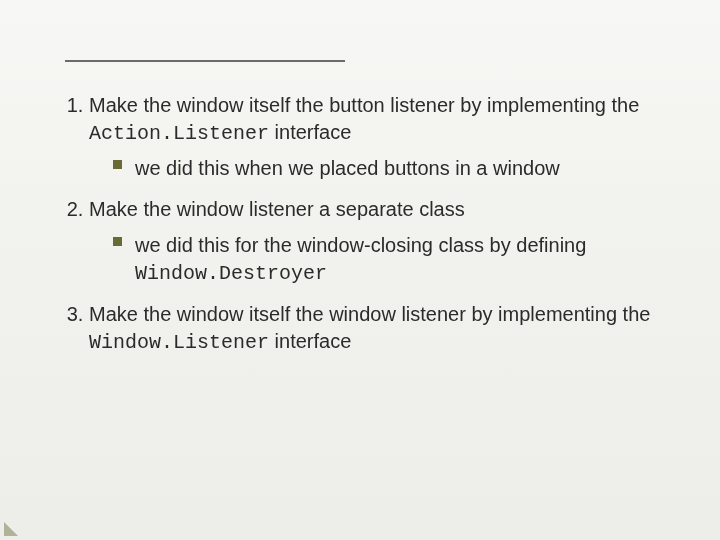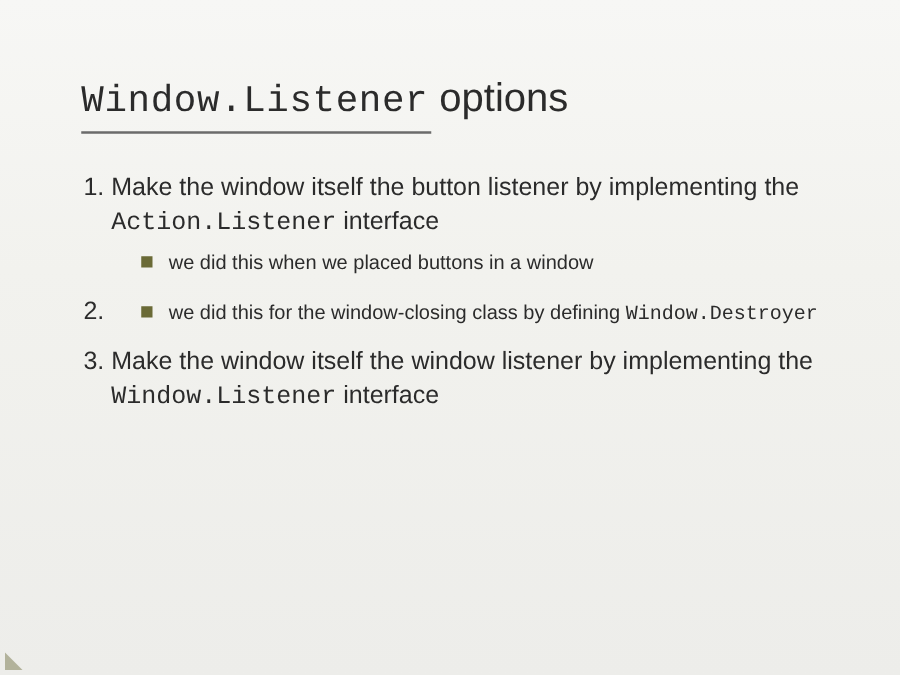--- a/index.html
+++ b/index.html
@@ -68,21 +68,21 @@
     margin-left: -6px;
   }
 
   ul.sub {
     list-style: none;
     margin: 8px 0 14px 18px;
     padding: 0;
   }
   ul.sub > li {
     position: relative;
-    font-size: 16px;
+    font-size: 20px;
     line-height: 1.35;
     padding-left: 22px;
     margin-bottom: 4px;
   }
   ul.sub > li::before {
     content: "";
     position: absolute;
     left: 0;
     top: 5px;
     width: 9px;
@@ -95,39 +95,39 @@
     text-align: right;
   }
   .italic {
   }
 </style>
 </head>
 <body>
 
 <div class="slide">
 
-  <h1 class="title">
-    <span class="code">Window.Listener</span><span> options</span>
-  </h1>
   <div class="title-rule"></div>
 
   <ol class="main">
 
     <li>
       <span class="li-body">
         <span> Make the window itself the </span><span class="italic">button</span><span> listener by implementing the </span><span class="code-inline">Action.Listener</span><span> interface</span>
       </span>
       <ul class="sub">
         <li>
           <span>we did this when we placed buttons in a window</span>
         </li>
       </ul>
     </li>
 
     <li>
+      <span class="li-body">
+        <span> Make the window listener a separate class</span><span class="italic"></span><span></span><span class="code-inline"></span><span></span>
+      </span>
       <ul class="sub">
         <li>
           <span>we did this for the window-closing class by defining </span><span class="code-inline">Window.Destroyer</span>
         </li>
       </ul>
     </li>
 
     <li>
       <span class="li-body">
         <span> Make the window itself the </span><span class="italic">window</span><span> listener by implementing the </span><span class="code-inline">Window.Listener</span><span> interface</span>

